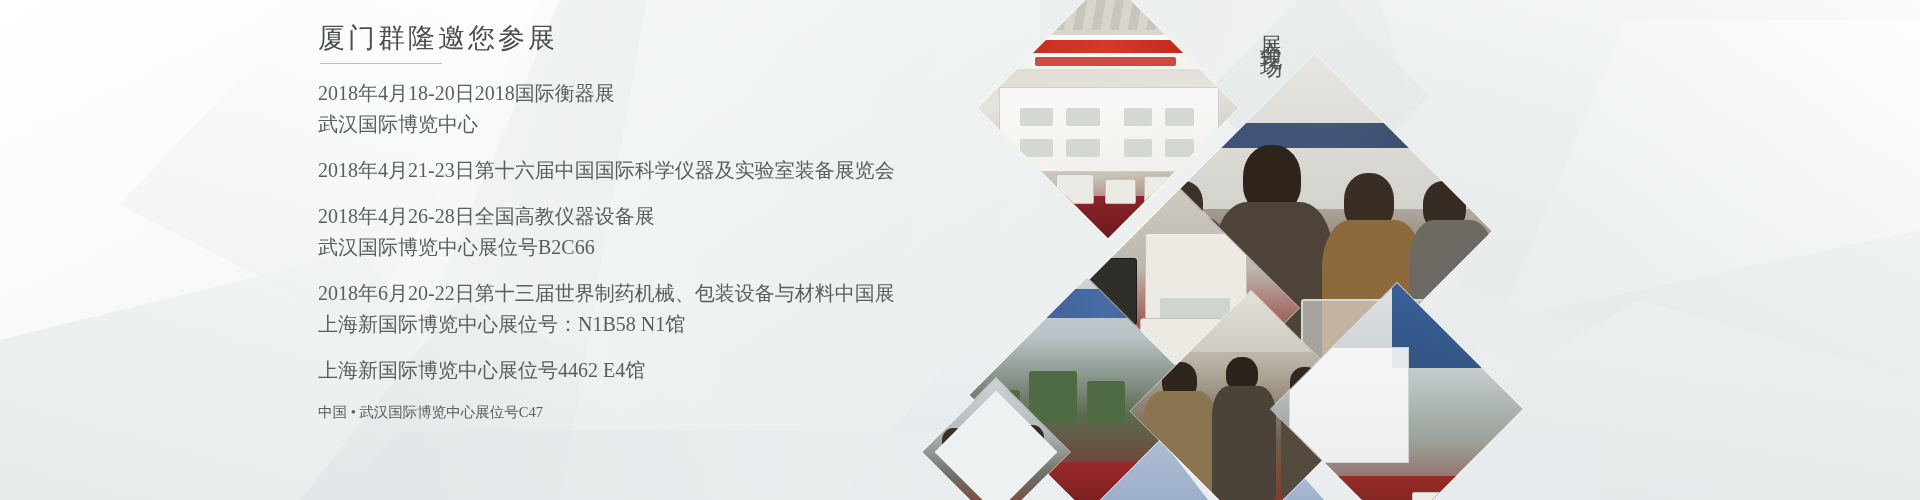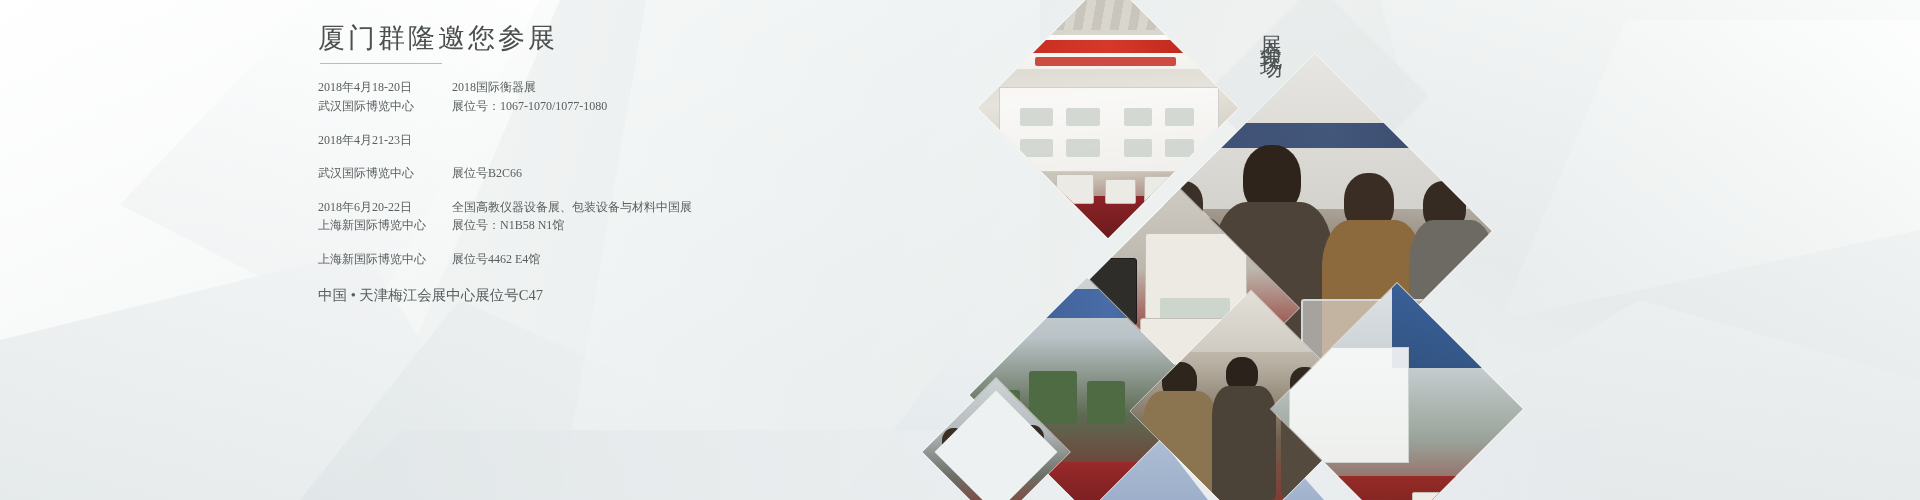--- a/index.html
+++ b/index.html
@@ -53,21 +53,21 @@
       background:linear-gradient(0deg,#93a7c6 0%,#aebed5 100%);
       clip-path:polygon(0 100%,50% 0,100% 100%);opacity:.85;}
 
   
   #textcol{position:absolute;left:318px;top:22px;width:720px;}
   .headline{font-size:27px;color:#4b4f4f;letter-spacing:3px;line-height:1.2;
     font-family:"Liberation Serif","DejaVu Serif",serif;}
   .rule{width:122px;height:1px;background:#b9bdbd;margin:9px 0 14px 2px;}
   .entry{margin-bottom:15px;}
   .row{display:flex;align-items:baseline;white-space:nowrap;
-    font-size:12px;color:#58605f;line-height:1.55;}
+    font-size:20px;color:#58605f;line-height:1.55;}
   .row .c1{display:inline-block;min-width:134px;}
   .row .c2{display:inline-block;}
   .row.single .c1{min-width:0;}
   .lastblock .row{font-size:14.5px;}
 
   
   #collage{position:absolute;left:1040px;top:-6px;width:440px;height:512px;}
   .dia{position:absolute;transform:rotate(45deg);overflow:hidden;
     box-shadow:0 0 0 1px rgba(255,255,255,.55);}
   .dia .inner{position:absolute;left:50%;top:50%;
@@ -167,58 +167,62 @@
     <div class="headline">厦门群隆邀您参展</div>
     <div class="rule"></div>
 
     <div class="entry">
       <div class="row">
         <span class="c1">2018年4月18-20日</span>
         <span class="c2">2018国际衡器展</span>
       </div>
       <div class="row">
         <span class="c1">武汉国际博览中心</span>
-        <span class="c2">展位号：1067-1070/1077-1080</span>
       </div>
     </div>
 
     <div class="entry">
       <div class="row">
         <span class="c1">2018年4月21-23日</span>
-      </div>
-    </div>
-
-    <div class="entry">
+        <span class="c2">第十六届中国国际科学仪器及实验室装备展览会</span>
+      </div>
+    </div>
+
+    <div class="entry">
+      <div class="row">
+        <span class="c1">2018年4月26-28日</span>
+        <span class="c2">全国高教仪器设备展</span>
+      </div>
       <div class="row">
         <span class="c1">武汉国际博览中心</span>
         <span class="c2">展位号B2C66</span>
       </div>
     </div>
 
     <div class="entry">
       <div class="row">
         <span class="c1">2018年6月20-22日</span>
-        <span class="c2">全国高教仪器设备展、包装设备与材料中国展</span>
+        <span class="c2">第十三届世界制药机械、包装设备与材料中国展</span>
       </div>
       <div class="row">
         <span class="c1">上海新国际博览中心</span>
         <span class="c2">展位号：N1B58 N1馆</span>
       </div>
     </div>
 
     <div class="entry">
       <div class="row">
         <span class="c1">上海新国际博览中心</span>
         <span class="c2">展位号4462 E4馆</span>
       </div>
     </div>
 
     <div class="entry lastblock">
       <div class="row">
-        <span class="c1">中国 • 天津梅江会展中心</span>
+        <span class="c1">中国 • 武汉国际博览中心</span>
         <span class="c2">展位号C47</span>
       </div>
     </div>
 
   </div>
 
   <div id="collage">
 
     <div class="ghost" style="left:196px;top:22px;width:160px;height:160px;"></div>
 

